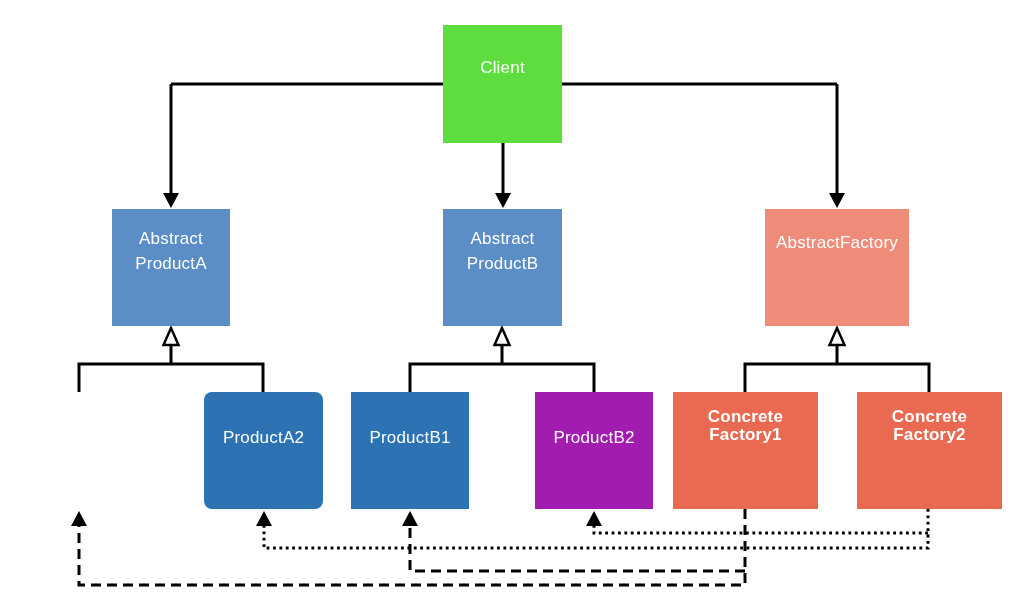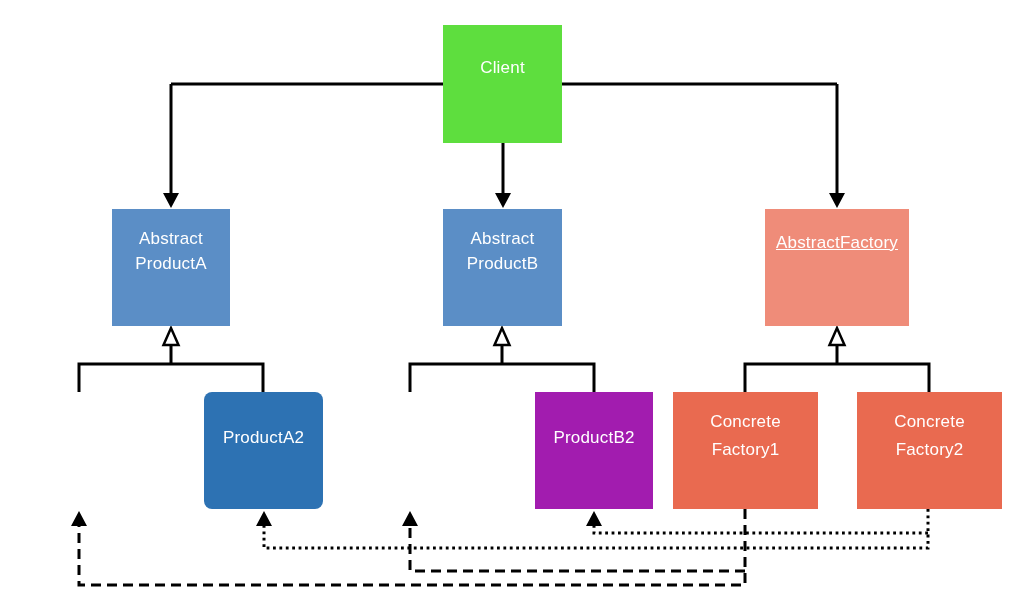--- a/index.html
+++ b/index.html
@@ -28,21 +28,21 @@
   .n-apb .lbl{padding-top:17px;}
   .n-af{left:765px;top:209px;width:144px;height:117px;}
   .n-af .lbl{padding-top:21px;}
   .n-pa1{left:20px;top:392px;width:119px;height:117px;}
   .n-pa2{left:204px;top:392px;width:119px;height:117px;}
   .n-pb1{left:351px;top:392px;width:118px;height:117px;}
   .n-pb2{left:535px;top:392px;width:118px;height:117px;}
   .n-pa1 .lbl,.n-pa2 .lbl,.n-pb1 .lbl,.n-pb2 .lbl{padding-top:33px;}
   .n-cf1{left:673px;top:392px;width:145px;height:117px;}
   .n-cf2{left:857px;top:392px;width:145px;height:117px;}
-  .n-cf1 .lbl,.n-cf2 .lbl{padding-top:16px;line-height:28px;}
+  .n-cf1 .lbl,.n-cf2 .lbl{padding-top:16px;line-height:18px;font-weight:bold;}
   .edge{fill:none;stroke:#000000;stroke-width:3;}
   .edge-dashed{stroke-dasharray:10 6;}
   .edge-dotted{stroke-dasharray:2.8 3.6;}
   .arrow-filled{fill:#000000;stroke:none;}
   .arrow-open{fill:#ffffff;stroke:#000000;stroke-width:2.5;}
 </style>
 </head>
 <body>
 
 <div class="canvas">
@@ -103,29 +103,32 @@
   <div class="box n-apa" style="background: rgb(91, 142, 198);">
     <span class="lbl">Abstract
 ProductA</span>
   </div>
 
   <div class="box n-apb" style="background: rgb(91, 142, 198);">
     <span class="lbl">Abstract
 ProductB</span>
   </div>
 
-  <div class="box n-af" style="background: rgb(239, 140, 121); text-decoration: underline;">
+  <div class="box n-af" style="background: rgb(239, 140, 121);">
     <span class="lbl">AbstractFactory</span>
   </div>
 
 
   <div class="box n-pa2" style="background: rgb(45, 114, 179); border-radius: 8px;">
     <span class="lbl">ProductA2</span>
   </div>
 
+  <div class="box n-pb1" style="background: rgb(45, 114, 179);">
+    <span class="lbl">ProductB1</span>
+  </div>
 
   <div class="box n-pb2" style="background: #a21caf;">
     <span class="lbl">ProductB2</span>
   </div>
 
   <div class="box n-cf1" style="background: rgb(233, 106, 80);">
     <span class="lbl">Concrete
 Factory1</span>
   </div>
 

